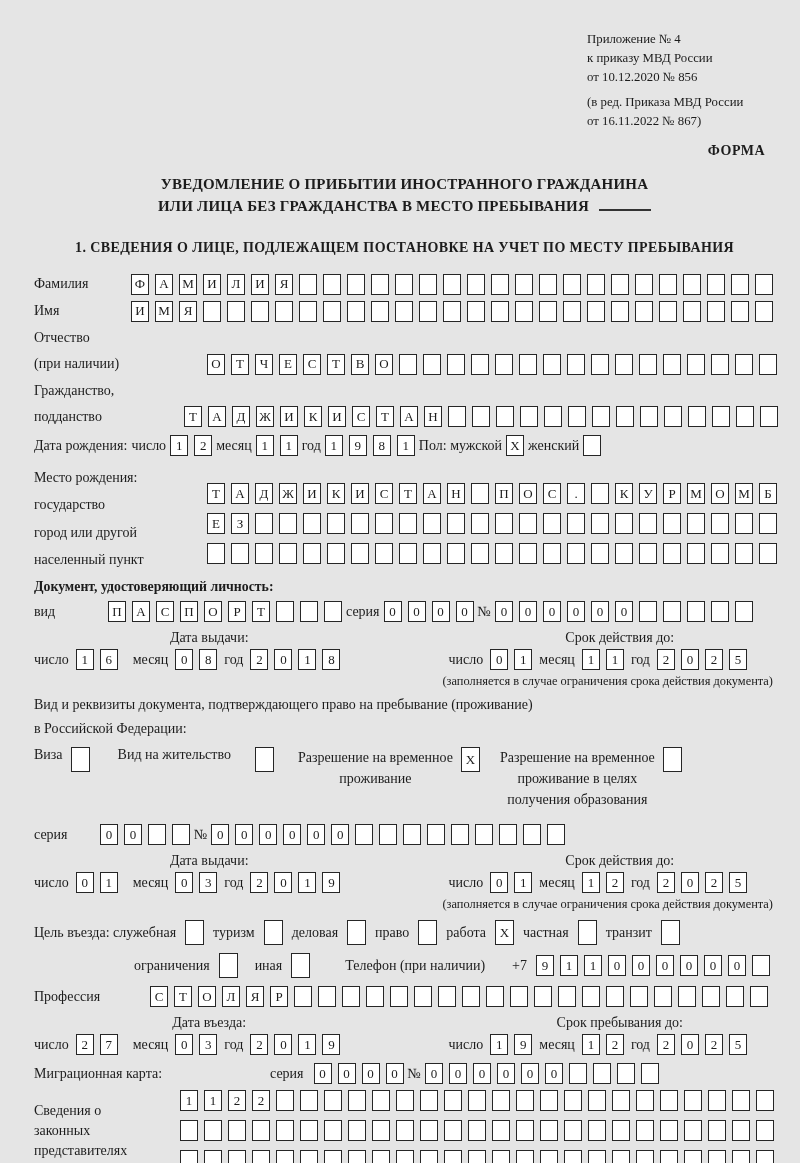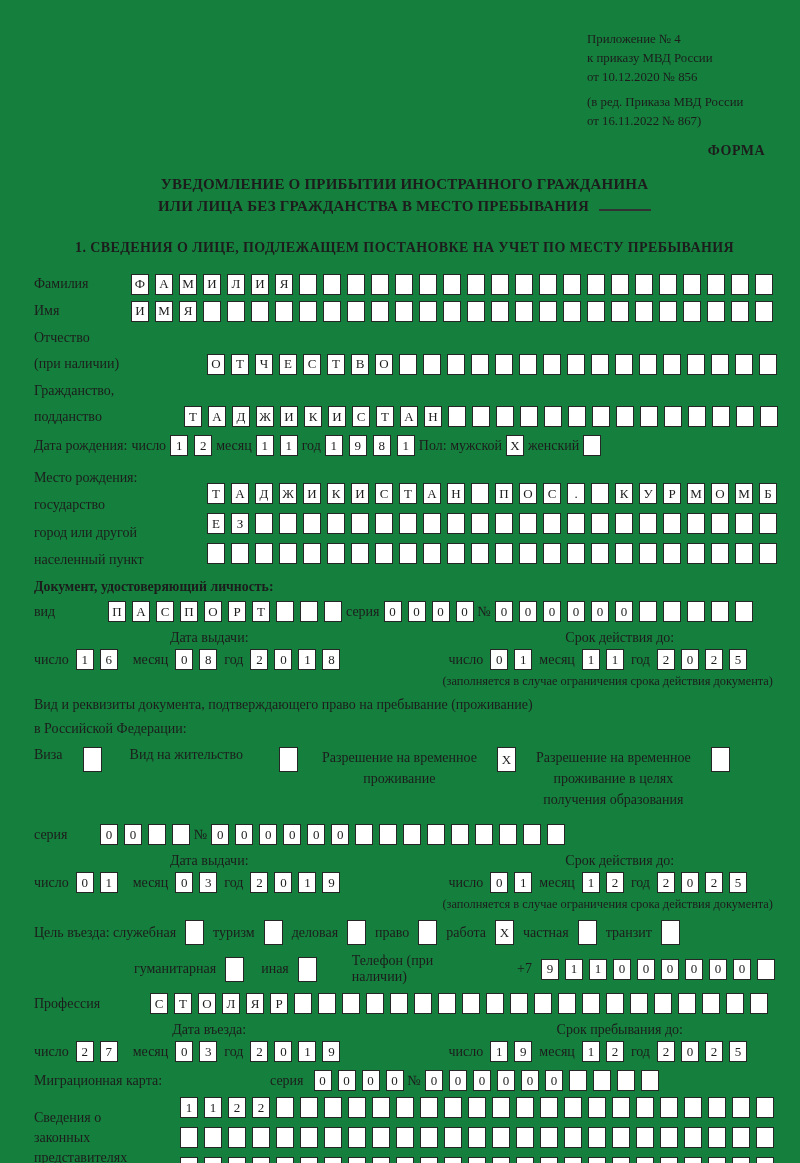--- a/index.html
+++ b/index.html
@@ -1,17 +1,17 @@
 <!DOCTYPE html>
 <html><head>
 <meta charset="utf-8">
 <style>
   html,body{margin:0;padding:0;background:#888;}
   .page{
-    width:800px;height:1163px;background:#15803d;color:#1c1c1c;
+    width:800px;height:1163px;background:#e5e5e5;color:#1c1c1c;
     font-family:"Liberation Serif", serif;font-size:14px;
     box-sizing:border-box;padding:30px 25px 0 34px;
     position:relative;overflow:hidden;margin:0 auto;
   }
   
   .hdr{display:flex;justify-content:flex-end;}
   .hdr-block{width:188px;font-size:12.8px;line-height:1.5;}
   .forma{text-align:right;font-weight:bold;font-size:14px;padding-right:10px;margin-top:12px;letter-spacing:.5px;}
   
   .title{ text-align:center;font-weight:bold;font-size:15px;line-height:1.5;margin-top:14px;letter-spacing:.2px;}
@@ -32,21 +32,21 @@
   .stack > .cellrow{margin-bottom:9px;}
   .gap8{margin-left:8px;}  .gap12{margin-left:12px;}
   
   .dates{display:flex;justify-content:space-between;margin-right:28px;margin-top:8px;margin-bottom:4px;gap:24px;}
   .dcaption{text-align:center;margin-left:44px;margin-bottom:3px;}
   .dline{display:flex;align-items:center;gap:7px;}
   .footnote{font-size:12.4px;text-align:right;margin:0 2px 8px 0;}
   .inline-lbl{margin:0 4px;}
   
   .visa-row{display:flex;align-items:flex-start;margin-top:10px;margin-bottom:14px;}
-  .visa-item{display:flex;align-items:flex-start;gap:20px;}
+  .visa-item{display:flex;align-items:flex-start;gap:8px;}
   .center-lines{text-align:center;line-height:1.5;}
   
   .purpose-row{display:flex;align-items:center;gap:9px;margin-bottom:8px;}
   .doc-heading{font-weight:bold;text-align:left;font-size:13.8px;margin:2px 0 6px 0;}
   .plain-line{margin:4px 0 8px 0;}
 </style>
 </head>
 <body>
 
 <div class="page">
@@ -544,21 +544,21 @@
     <div class="cellrow checkbox">
         <div class="cell"></div>
       </div>
     <span>транзит</span>
     <div class="cellrow checkbox">
         <div class="cell"></div>
       </div>
   </div>
 
   <div class="purpose-row" style="padding-left:100px;">
-    <span>гуманитарная</span>
+    <span>ограничения</span>
     <div class="cellrow checkbox">
         <div class="cell"></div>
       </div>
     <span style="margin-left:8px;">иная</span>
     <div class="cellrow checkbox">
         <div class="cell"></div>
       </div>
     <span style="margin-left:26px;">Телефон (при наличии)</span>
     <span style="margin-left:18px;">+7</span>
     <div class="cellrow">

